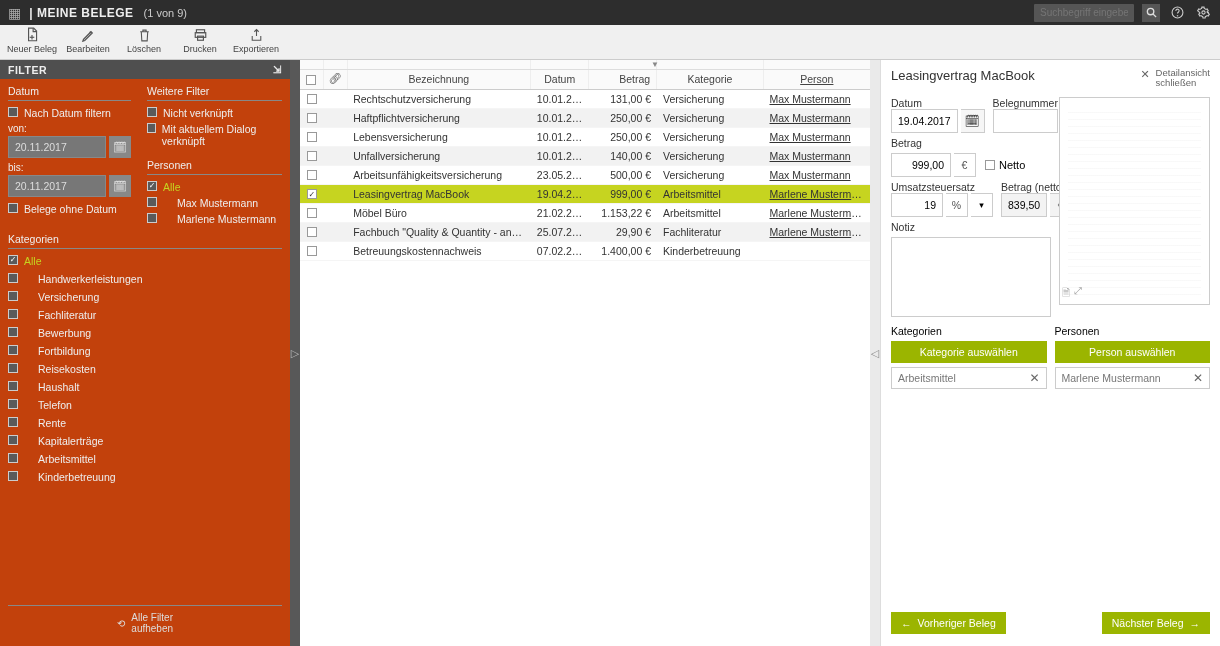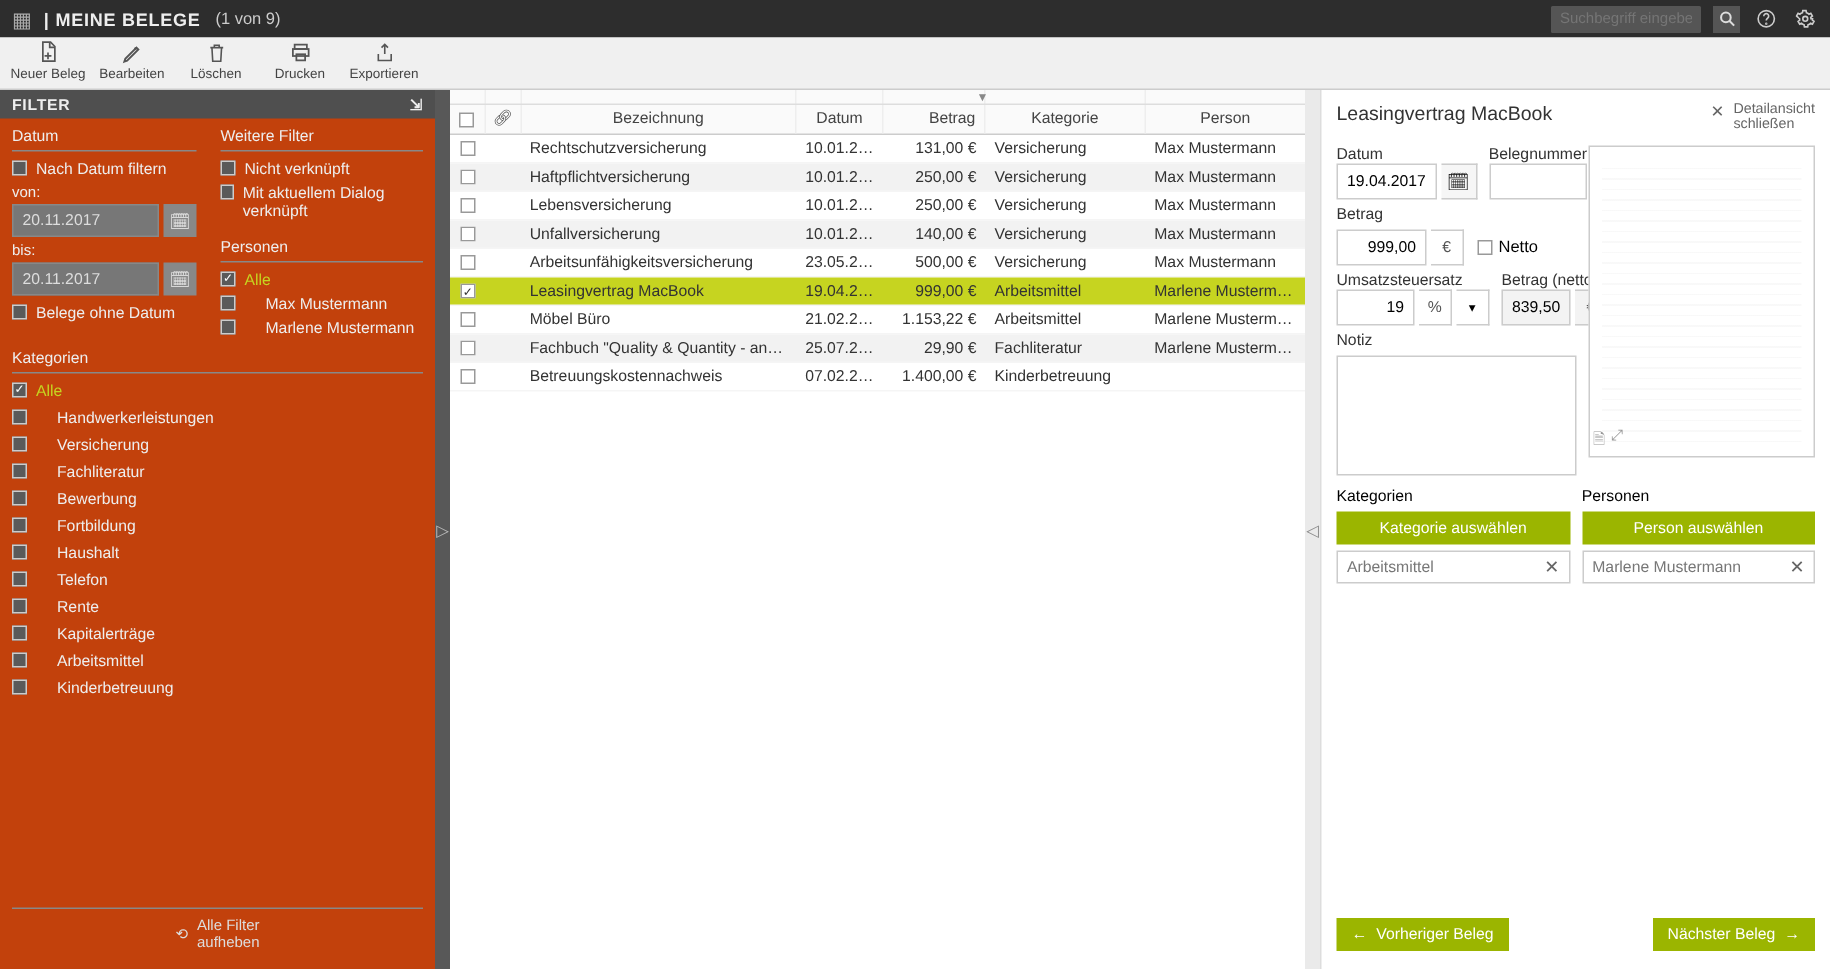--- a/index.html
+++ b/index.html
@@ -57,21 +57,21 @@
   .ghead { display:flex; height: 30px; border-bottom: 1px solid #ccc; background: #fafafa; font-size: 10.5px; color:#444; align-items:flex-end; position:relative; }
   .ghead .sortrow { position:absolute; top:0; left:0; right:0; height:10px; border-bottom:1px solid #ddd; display:flex; align-items:center; justify-content:center; font-size:8px; color:#888; }
   .gh { padding: 0 6px 4px; display:flex; align-items:flex-end; justify-content:center; border-right: 1px solid #eee; height:100%; padding-top:10px; }
   .gh:last-child { border-right:none; }
   .col-chk { width: 24px; }
   .col-att { width: 24px; }
   .col-name { width: 190px; justify-content:center; }
   .col-date { width: 60px; }
   .col-amt { width: 70px; justify-content:flex-end; }
   .col-cat { width: 110px; }
-  .col-per { width: 110px; }
+  .col-per { width: 110px; text-decoration: underline; }
 
   .grow { display:flex; height: 19px; align-items:center; font-size: 10.5px; color:#333; border-bottom: 1px solid #f5f5f5; cursor:pointer; }
   .grow:nth-child(even) { background: #f2f2f2; }
   .grow.sel { background: #c6d420 !important; color: #333; }
   .gc { padding: 0 6px; overflow:hidden; white-space:nowrap; text-overflow:ellipsis; }
   .gc.col-chk, .gc.col-att { display:flex; align-items:center; justify-content:center; }
   .gc.col-amt { text-align:right; }
   .row-chk { width:10px; height:10px; border:1px solid #999; background:#fff; display:flex; align-items:center; justify-content:center; }
   .row-chk.on::after { content:"✓"; font-size:8px; }
 
@@ -275,20 +275,24 @@
               <div class="chk">
                 <span class="box"></span>
                 <span style="padding-left:14px">Bewerbung</span>
               </div>
               <div class="chk">
                 <span class="box"></span>
                 <span style="padding-left:14px">Fortbildung</span>
               </div>
               <div class="chk">
                 <span class="box"></span>
+                <span style="padding-left:14px">Reisekosten</span>
+              </div>
+              <div class="chk">
+                <span class="box"></span>
                 <span style="padding-left:14px">Haushalt</span>
               </div>
               <div class="chk">
                 <span class="box"></span>
                 <span style="padding-left:14px">Telefon</span>
               </div>
               <div class="chk">
                 <span class="box"></span>
                 <span style="padding-left:14px">Rente</span>
               </div>

